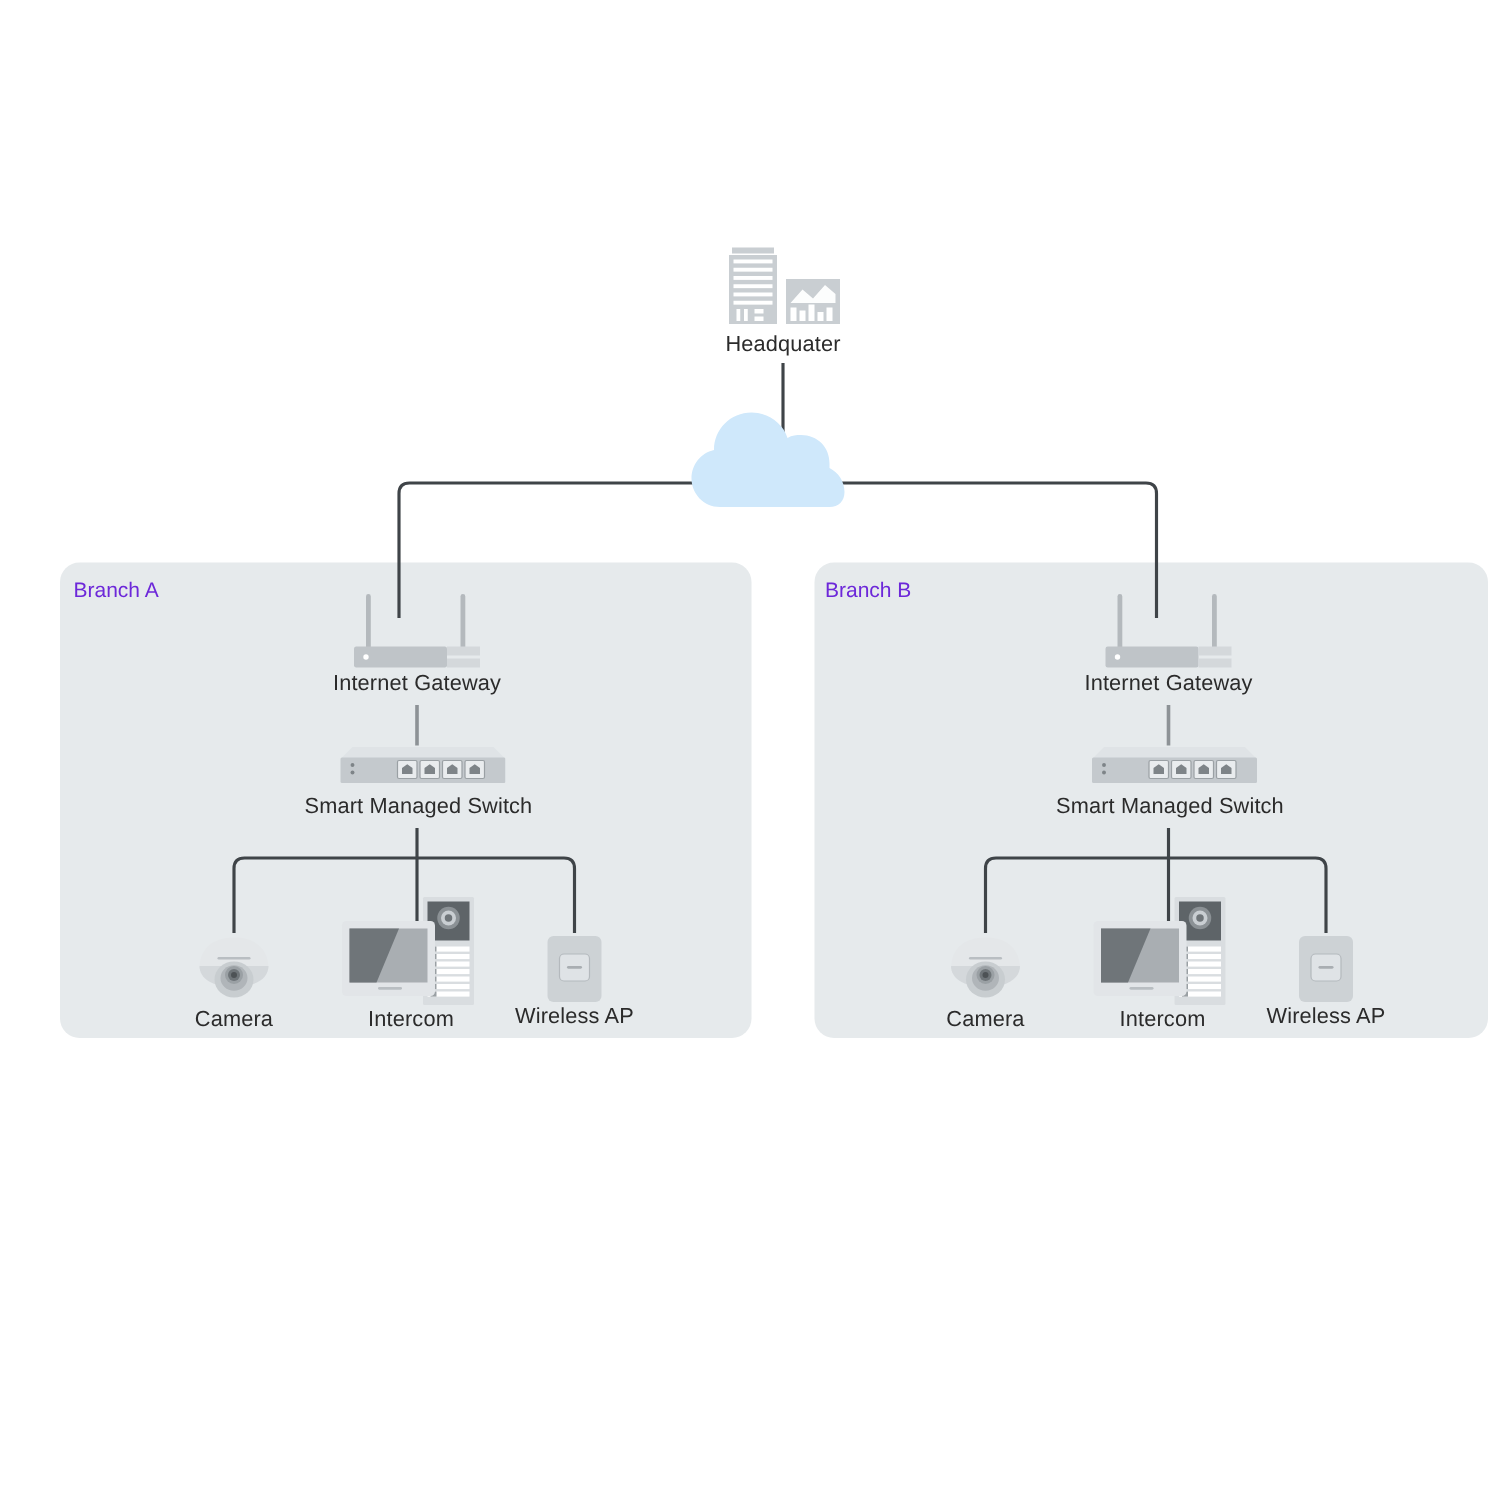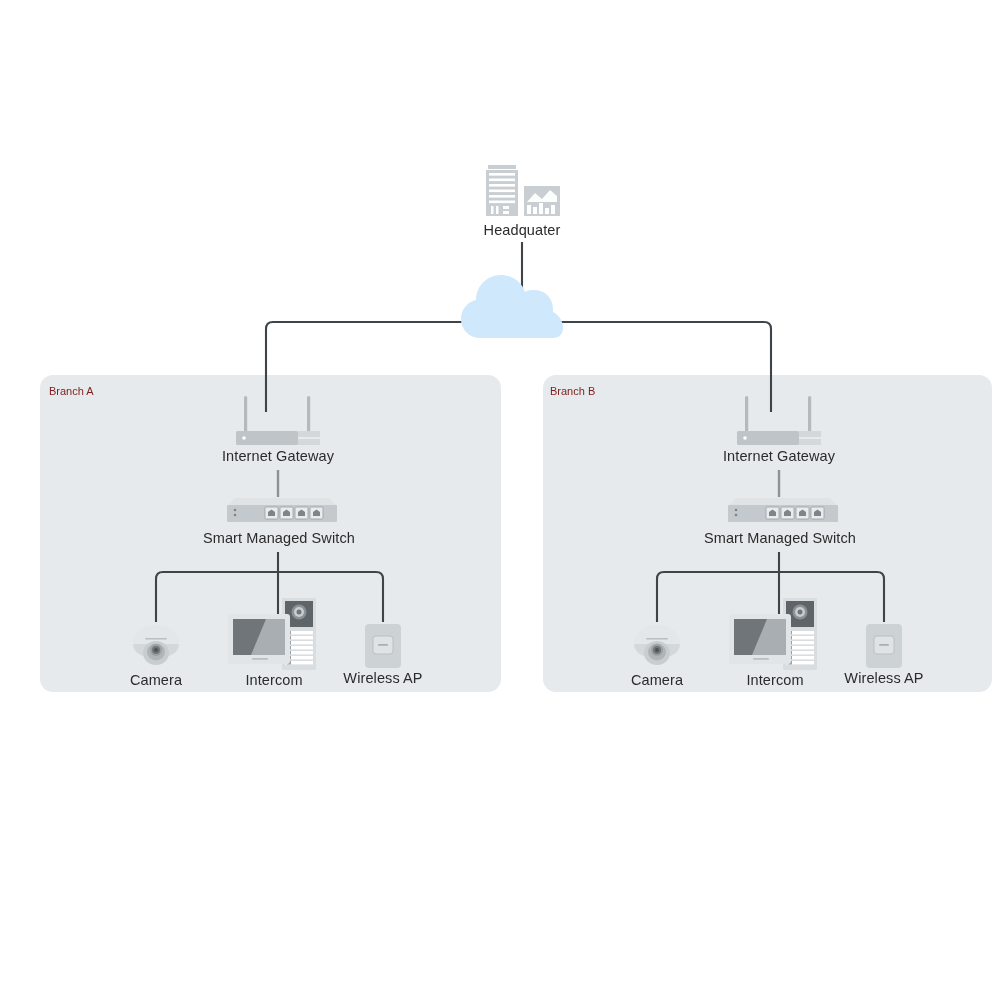--- a/index.html
+++ b/index.html
@@ -32,22 +32,22 @@
   }
   .node-label {
     font-size: 14.5px;
     color: #2b2b2b;
     line-height: 1.2;
     white-space: nowrap;
     letter-spacing: 0.1px;
   }
   .branch-title {
     position: absolute;
-    font-size: 11px;
-    color: #7f1d1d;
+    font-size: 14px;
+    color: #6d28d9;
     white-space: nowrap;
   }
   .icon-wrap {
     position: relative;
     margin: 0 auto;
   }
 </style>
 </head>
 <body>
 

